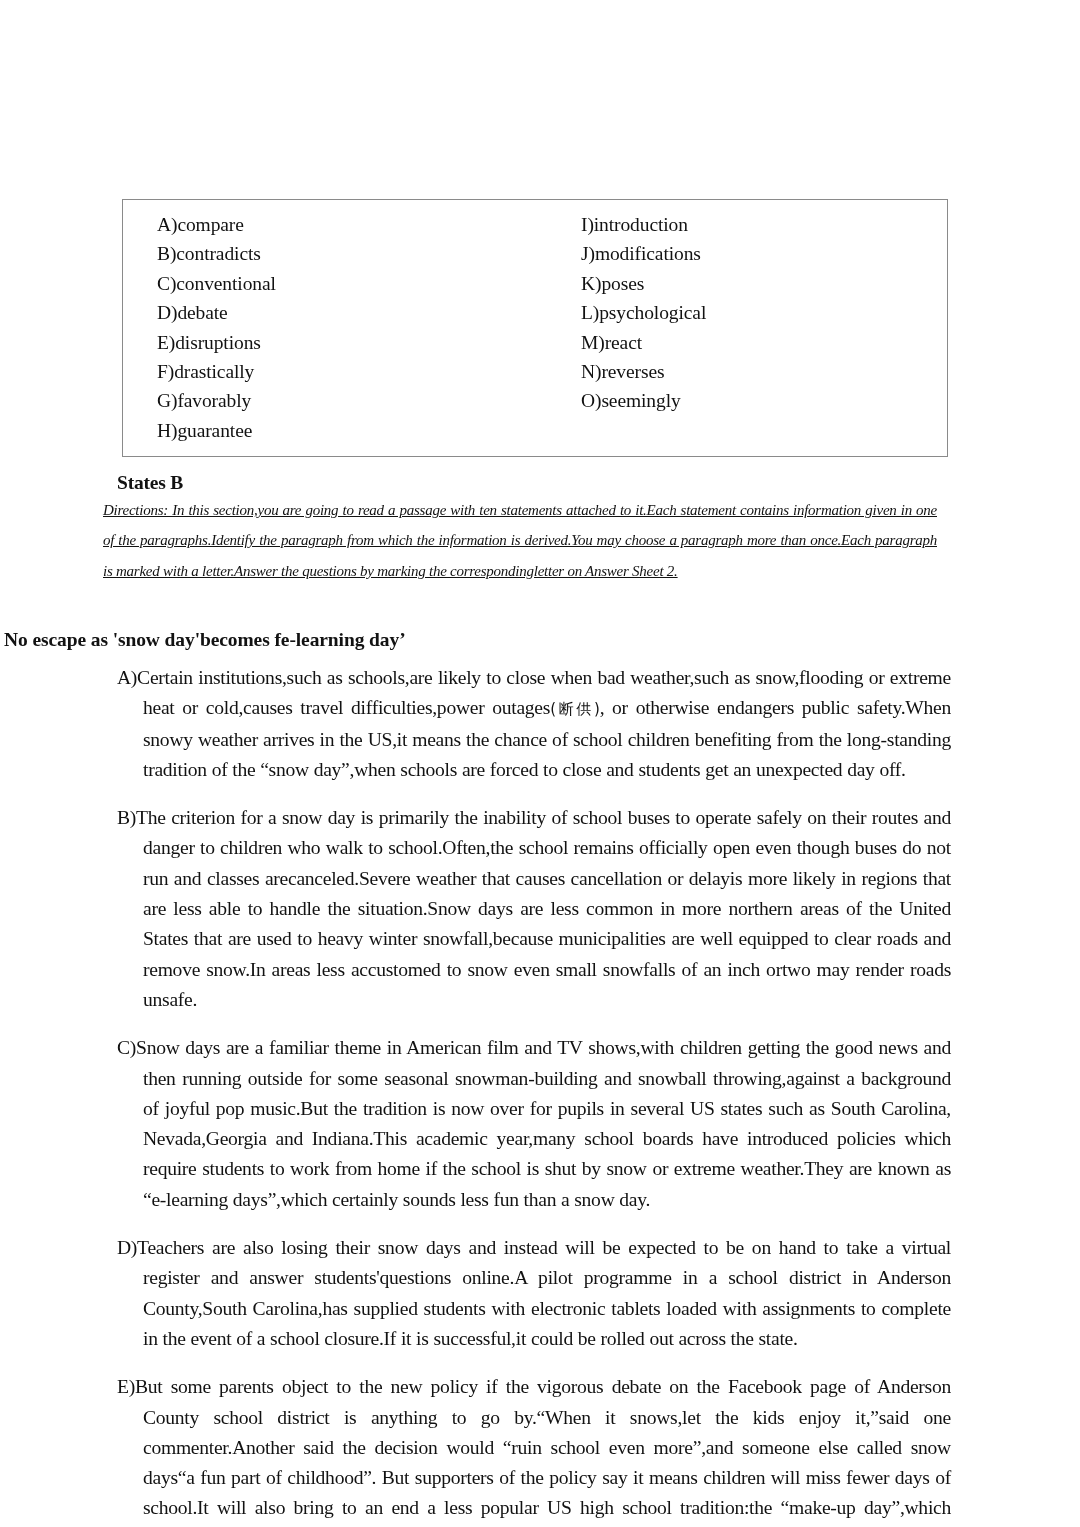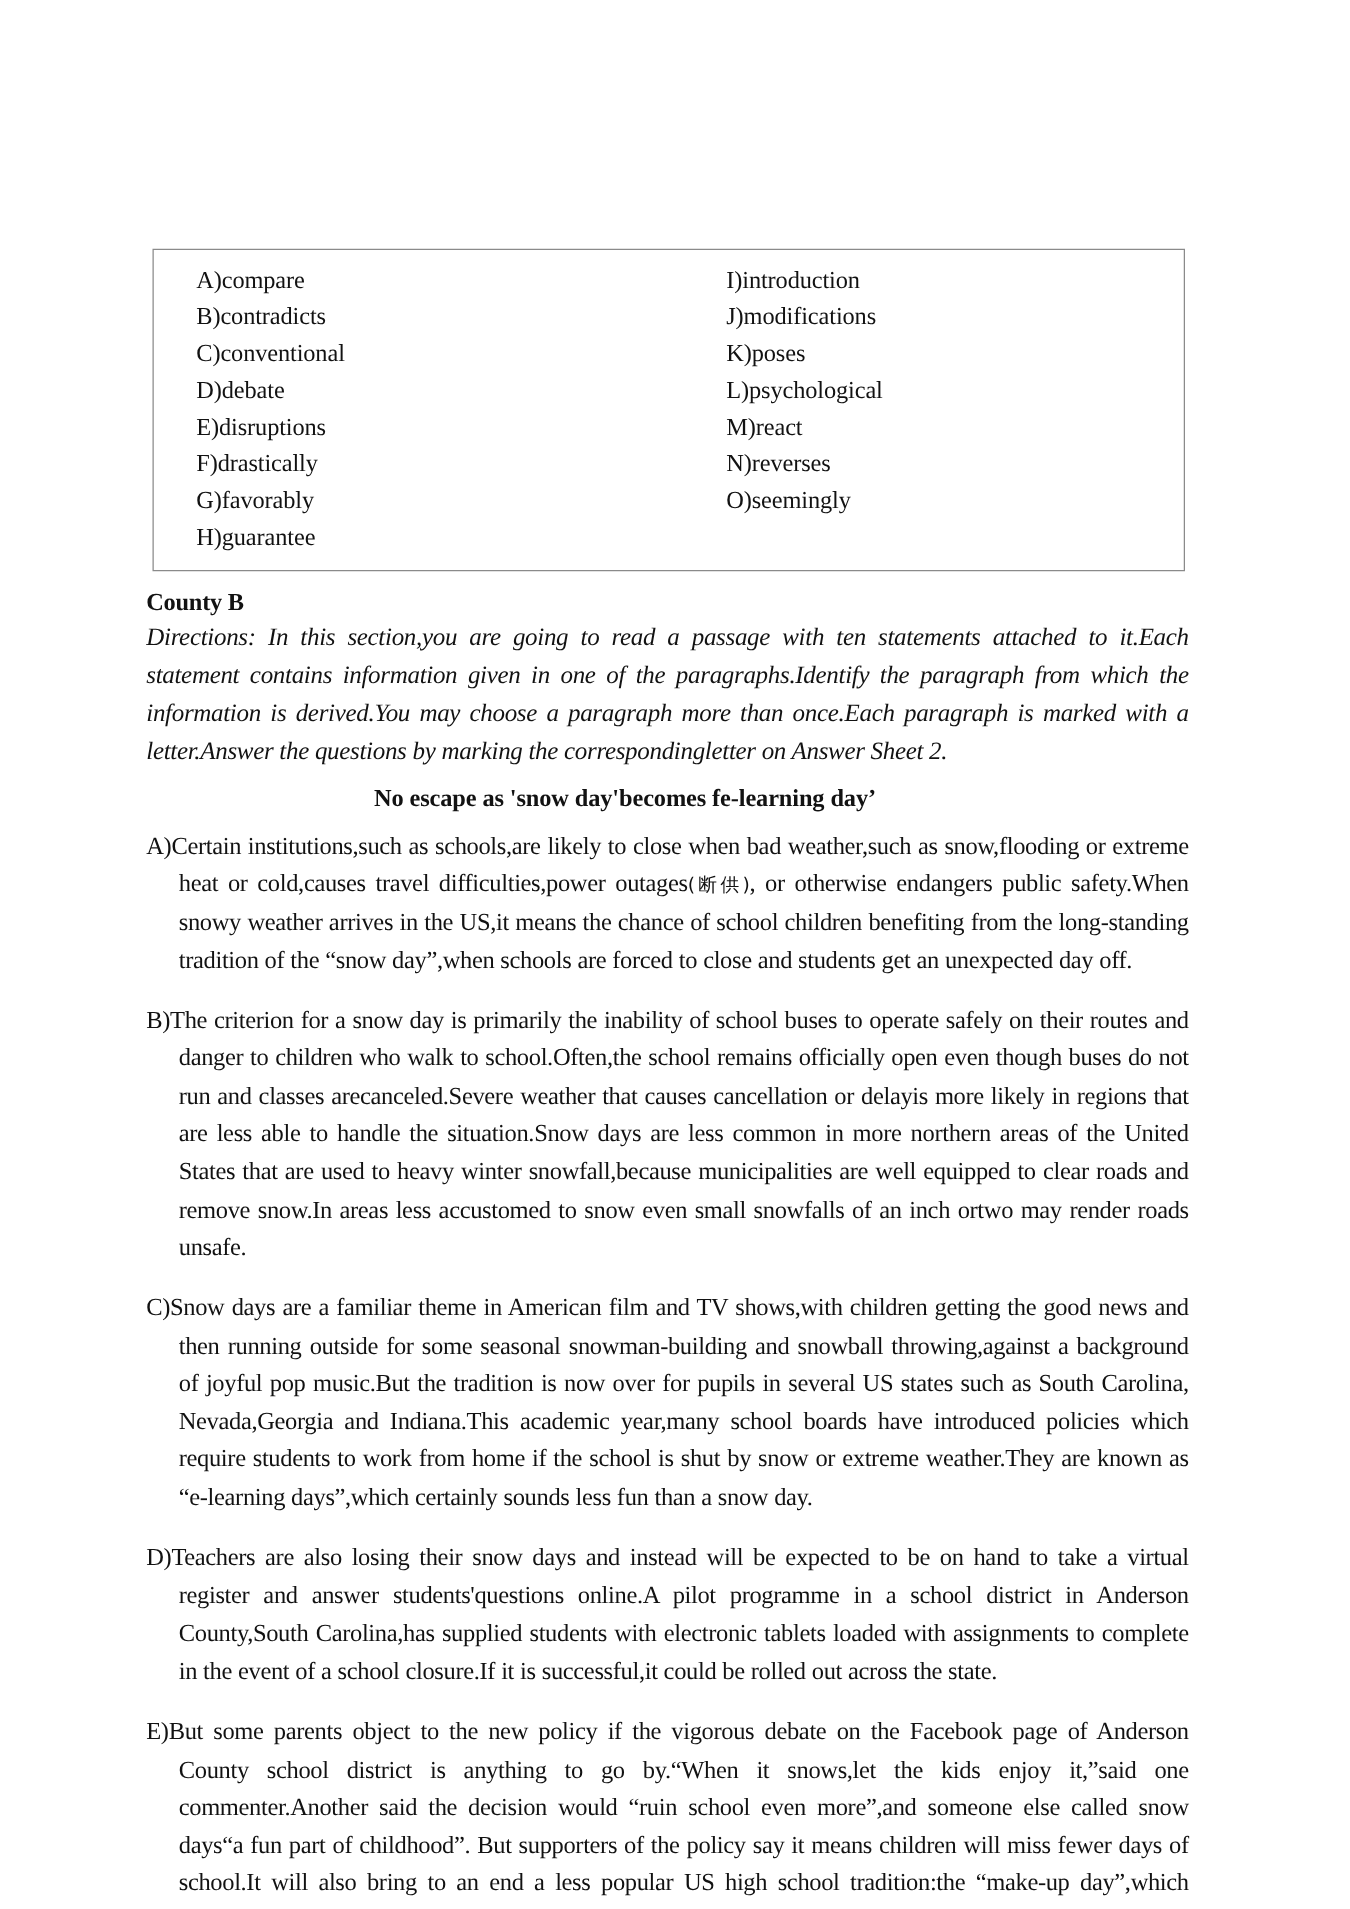--- a/index.html
+++ b/index.html
@@ -56,38 +56,39 @@
     left: 117px;
     top: 472px;
     font-size: 19.5px;
     font-weight: bold;
     letter-spacing: -0.2px;
   }
 
   
   .directions {
     position: absolute;
-    left: 117px;
+    left: 103px;
     top: 495px;
     width: 834px;
     font-style: italic;
-    font-size: 20px;
+    font-size: 15px;
     line-height: 30.4px;
     text-align: justify;
     text-justify: inter-word;
     letter-spacing: -0.25px;
+    text-decoration: underline;
   }
 
   
   .passage-title {
     position: absolute;
-    left: 14px;
+    left: 4px;
     top: 629px;
     width: 972px;
-    text-align: center;
+    text-align: left;
     font-size: 19.5px;
     font-weight: bold;
     letter-spacing: -0.1px;
   }
 
   
   .passage {
     position: absolute;
     left: 117px;
     top: 663px;
@@ -159,21 +160,21 @@
         <div class="wb-item">J)modifications</div>
         <div class="wb-item">K)poses</div>
         <div class="wb-item">L)psychological</div>
         <div class="wb-item">M)react</div>
         <div class="wb-item">N)reverses</div>
         <div class="wb-item">O)seemingly</div>
       </div>
     </div>
   </div>
 
-  <div class="section-heading">County B</div>
+  <div class="section-heading">States B</div>
 
   <div class="directions">Directions: In this section,you are going to read a passage with ten statements attached to it.Each statement contains information given in one of the paragraphs.Identify the paragraph from which the information is derived.You may choose a paragraph more than once.Each paragraph is marked with a letter.Answer the questions by marking the correspondingletter on Answer Sheet 2.</div>
 
   <div class="passage-title">No escape as 'snow day'becomes fe-learning day’</div>
 
   <div class="passage">
 
     <p class="para"><span>A)Certain institutions,such as schools,are likely to close when bad weather,such as snow,flooding or extreme heat or cold,causes travel difficulties,power outages</span><span class="cn-gloss">(断供)</span><span>, or otherwise endangers public safety.When snowy weather arrives in the US,it means the chance of school children benefiting from the long-standing tradition of the “snow day”,when schools are forced to close and students get an unexpected day off.</span></p>
 
     <p class="para">B)The criterion for a snow day is primarily the inability of school buses to operate safely on their routes and danger to children who walk to school.Often,the school remains officially open even though buses do not run and classes arecanceled.Severe weather that causes cancellation or delayis more likely in regions that are less able to handle the situation.Snow days are less common in more northern areas of the United States that are used to heavy winter snowfall,because municipalities are well equipped to clear roads and remove snow.In areas less accustomed to snow even small snowfalls of an inch ortwo may render roads unsafe.</p>

